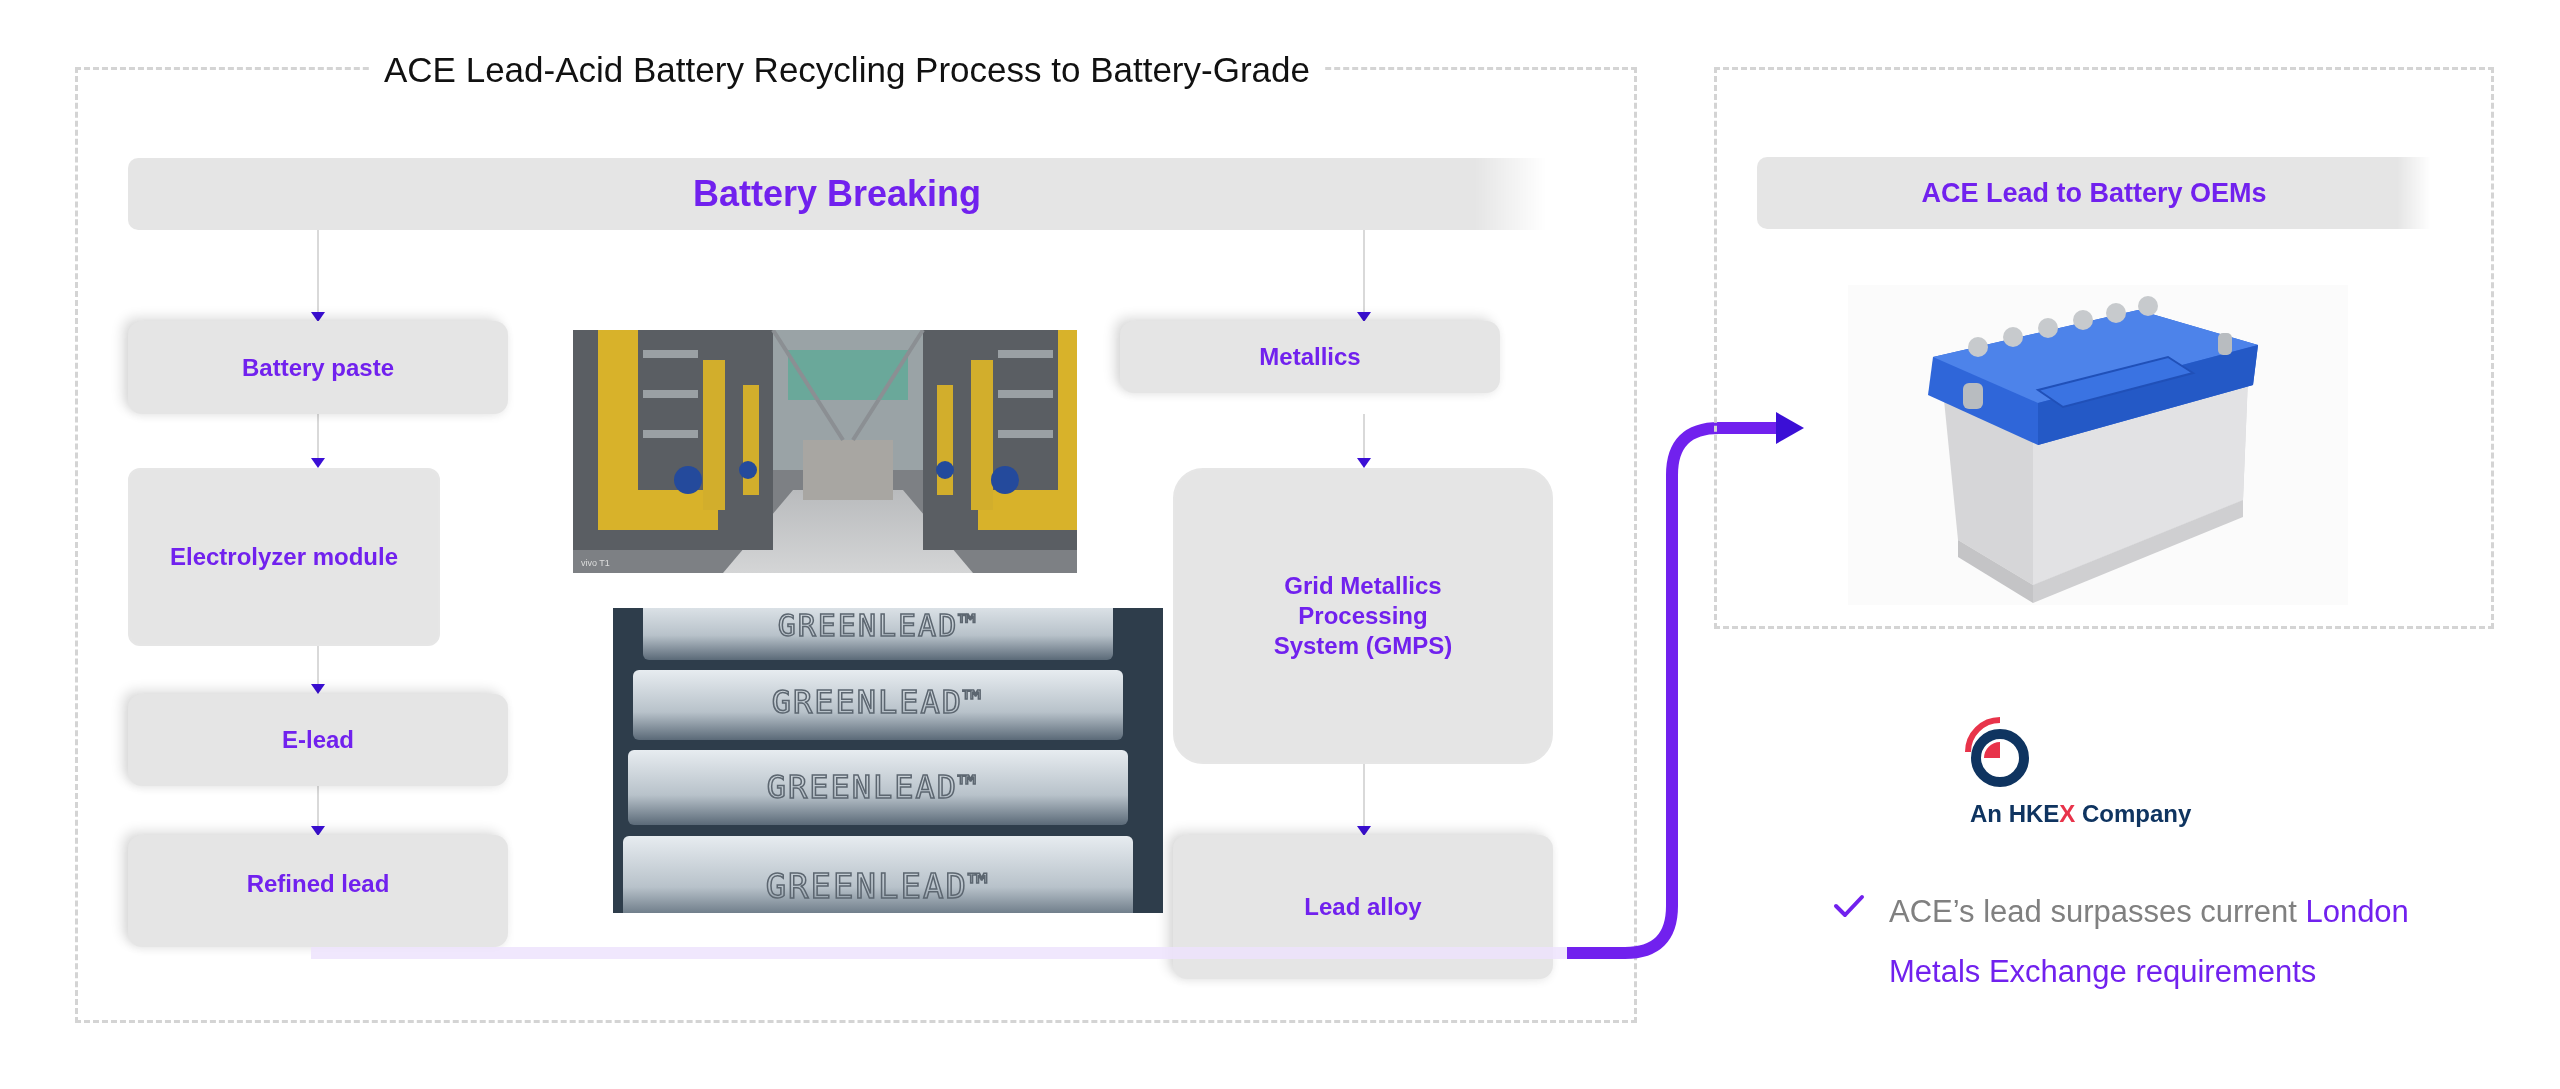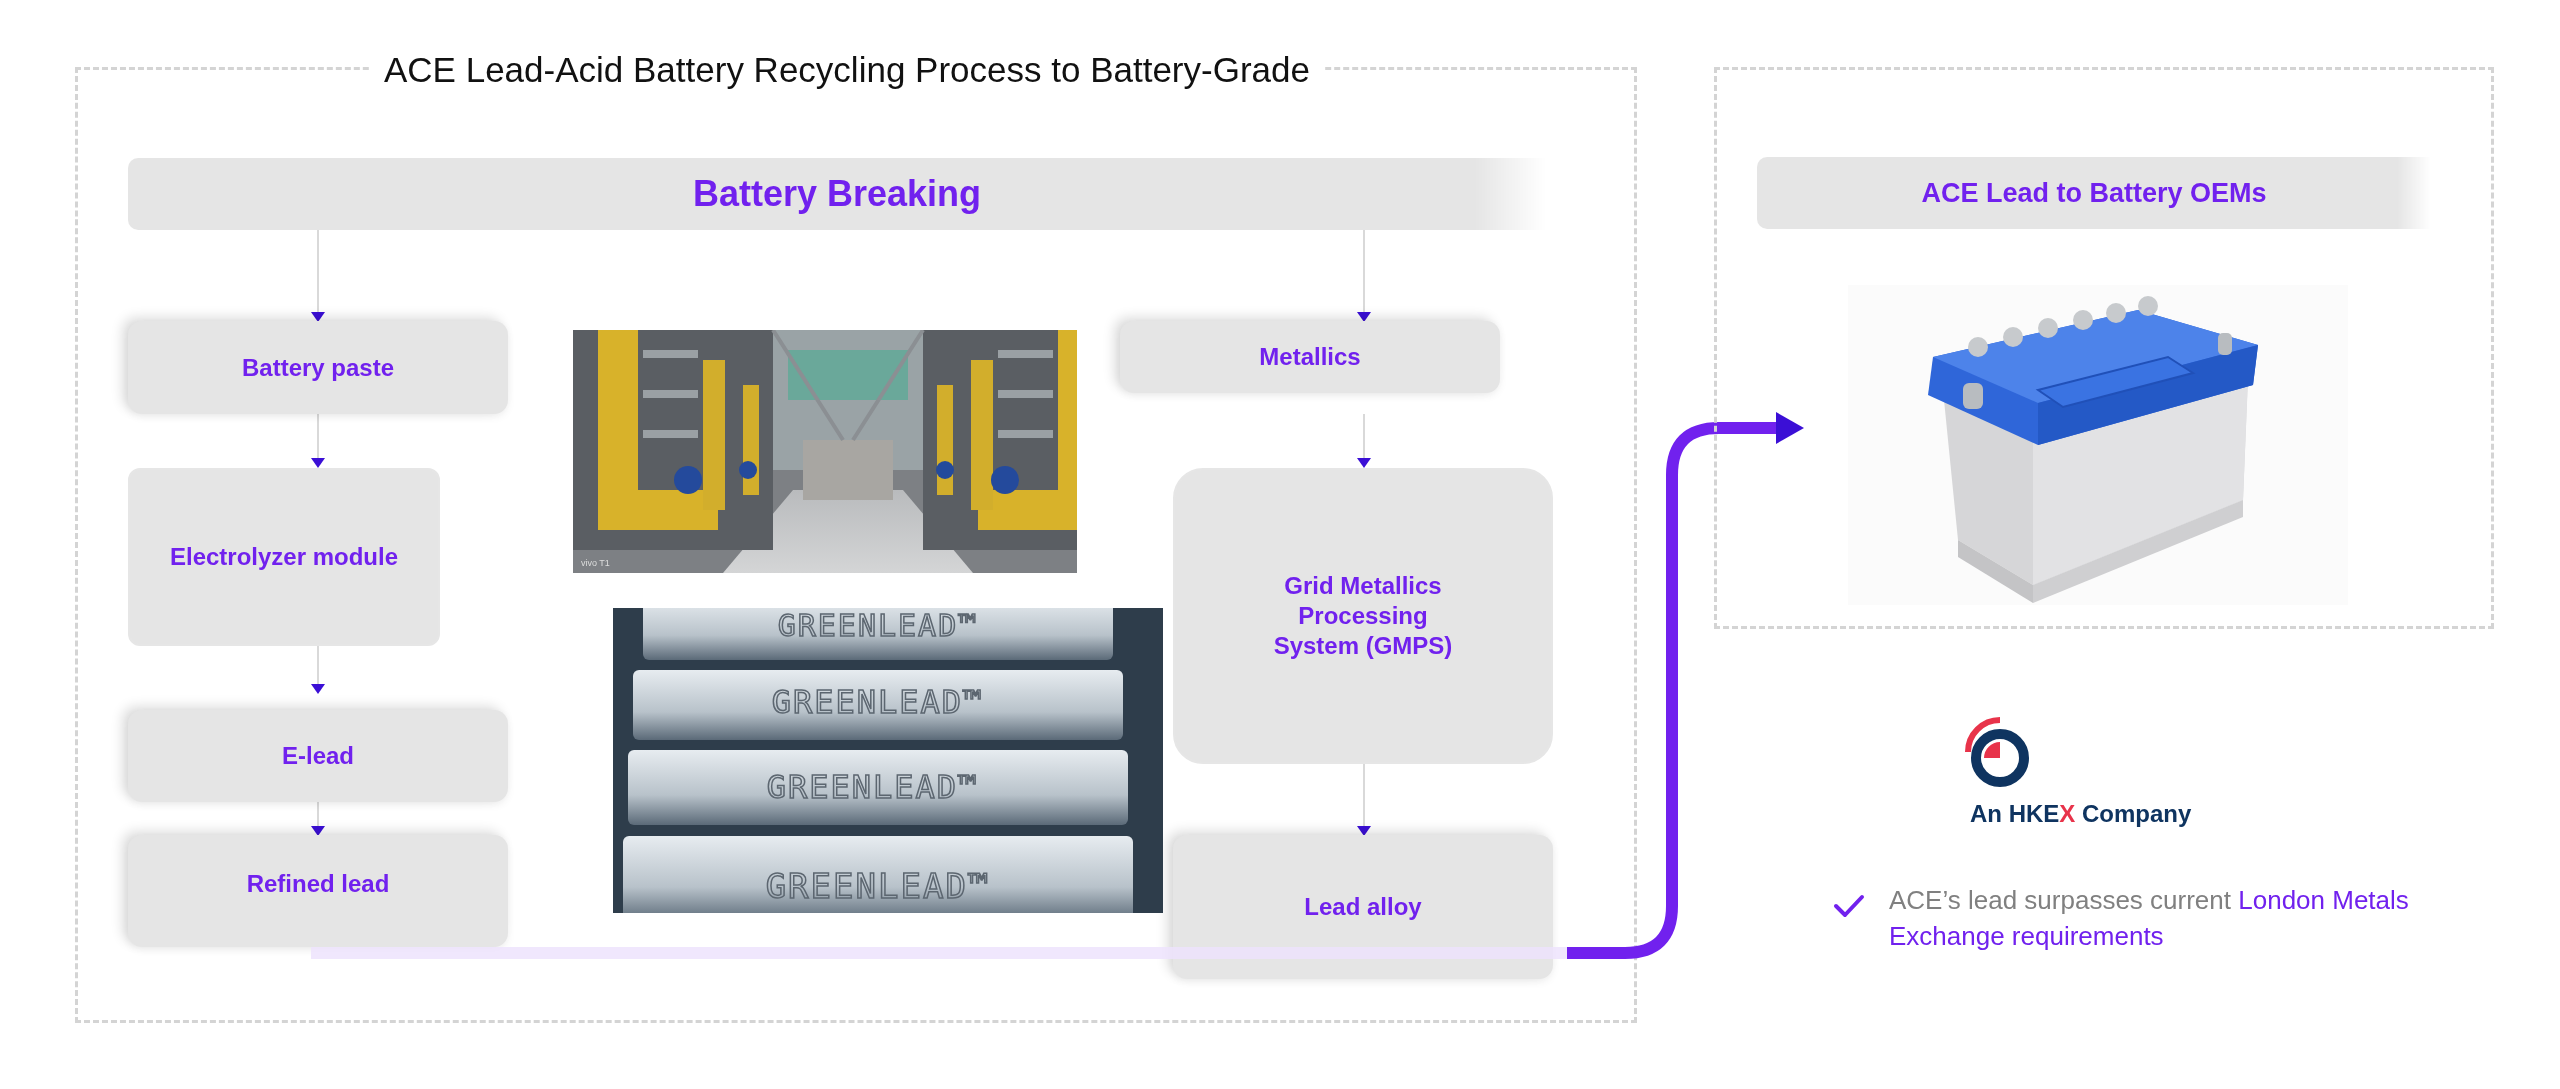--- a/index.html
+++ b/index.html
@@ -16,21 +16,21 @@
   .card.flat { box-shadow: none; border: 2px solid #e6e6e6; border-radius: 30px; }
   .card.header { border-radius: 10px 0 0 10px; font-size: 36px; }
   .card.header-right { border-radius: 10px 0 0 10px; font-size: 27px; }
   .fade-right { -webkit-mask-image: linear-gradient(to right, #000 95%, transparent 100%);
                 mask-image: linear-gradient(to right, #000 95%, transparent 100%); }
   .vline { position: absolute; width: 2px; background: #d9d9d9; }
   .arrowhead { position: absolute; width: 0; height: 0; border-left: 7px solid transparent;
                border-right: 7px solid transparent; border-top: 10px solid #3b0fd6; }
   .photo { position: absolute; overflow: hidden; }
   .lme-sub { position: absolute; font-size: 24px; font-weight: bold; color: #0f3460; white-space: nowrap; }
-  .check-text { position: absolute; font-size: 26px; line-height: 36px; color: #808080; }
+  .check-text { position: absolute; font-size: 31px; line-height: 60px; color: #808080; }
   .check-text .hl { color: #7121ee; }
 </style>
 </head>
 <body>
 
 <div class="dash-box" style="left:75px; top:67px; width:1562px; height:956px;"></div>
 <div class="title">ACE Lead-Acid Battery Recycling Process to Battery-Grade</div>
 
 <div class="card header fade-right" style="left:128px; top:158px; width:1418px; height:72px;">
   <span>Battery Breaking</span>
@@ -51,21 +51,21 @@
 <div class="arrowhead" style="left:1357px; top:458px;"></div>
 <div class="vline" style="left:1363px; top:764px; height:68px;"></div>
 <div class="arrowhead" style="left:1357px; top:826px;"></div>
 
 <div class="card" style="left:128px; top:321px; width:380px; height:93px;">
   <span>Battery paste</span>
 </div>
 <div class="card flat" style="left:128px; top:468px; width:312px; height:178px;border-radius:12px;">
   <span>Electrolyzer module</span>
 </div>
-<div class="card" style="left:128px; top:694px; width:380px; height:92px;margin-top:16px;">
+<div class="card" style="left:128px; top:694px; width:380px; height:92px;">
   <span>E-lead</span>
 </div>
 <div class="card" style="left:128px; top:835px; width:380px; height:112px; padding-bottom:14px;">
   <span>Refined lead</span>
 </div>
 
 <div class="card" style="left:1120px; top:321px; width:380px; height:72px;">
   <span>Metallics</span>
 </div>
 <div class="card flat" style="left:1173px; top:468px; width:380px; height:296px; padding:0 90px;">

